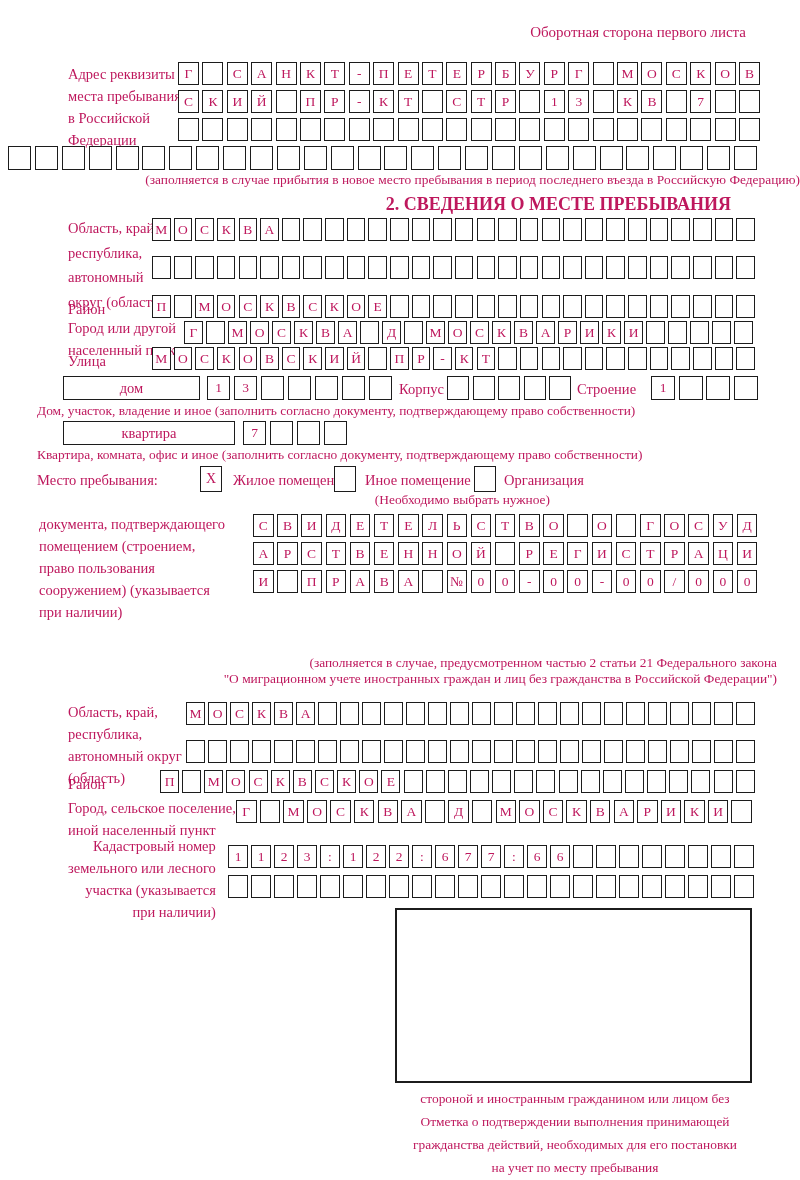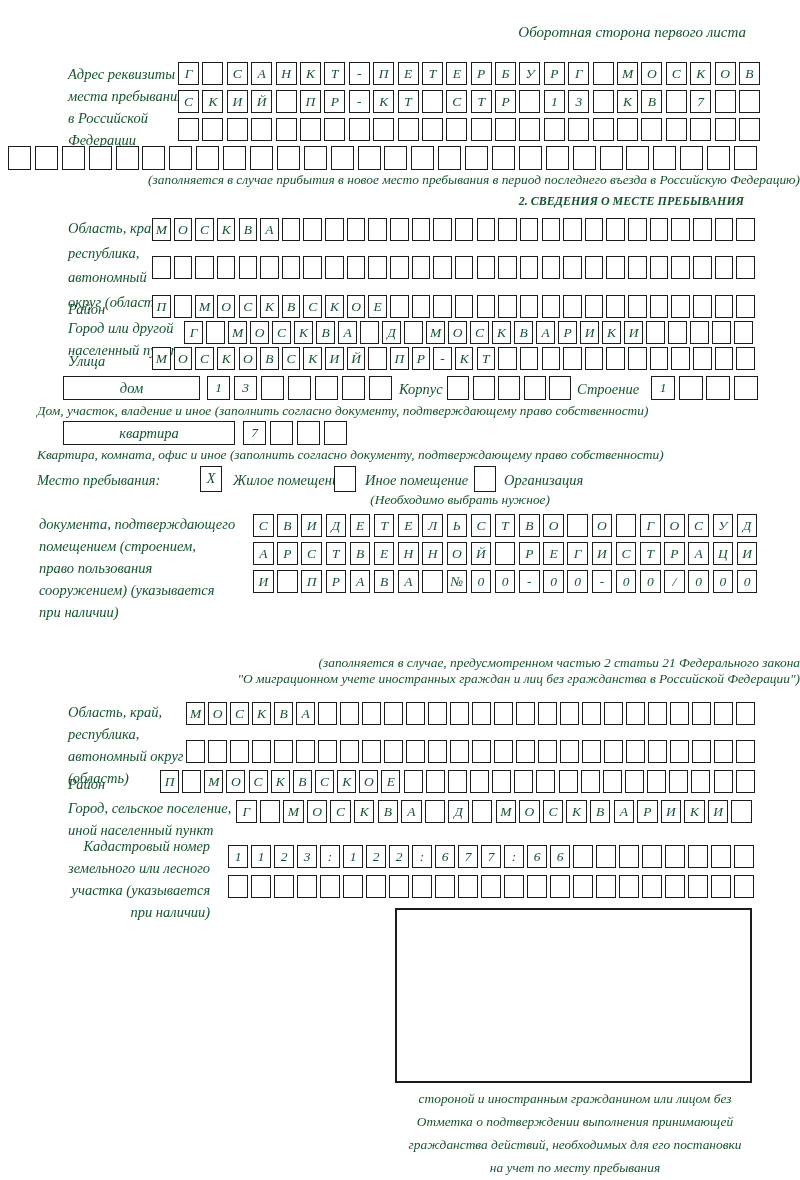--- a/index.html
+++ b/index.html
@@ -1,18 +1,18 @@
 <!DOCTYPE html>
 <html><head>
 <meta charset="utf-8">
 <style>
   html,body{margin:0;padding:0;background:#fff;}
   .page{
     position:relative;width:800px;height:1180px;background:#fff;
-    font-family:"Liberation Serif","DejaVu Serif",serif;color:#14532d;overflow:hidden;font-style:italic;
+    font-family:"Liberation Serif","DejaVu Serif",serif;color:#be185d;overflow:hidden;
   }
   .abs{position:absolute;}
   .line{white-space:nowrap;}
   .lbl{font-size:14.5px;line-height:22px;}
   .note{font-size:13.4px;white-space:nowrap;}
   .center{text-align:right;}
   .bold{font-weight:bold;}
   .row{position:absolute;display:flex;}
   .cell{
     box-sizing:border-box;border:1.6px solid #1c1c1c;height:23px;
@@ -160,21 +160,21 @@
       <span class="cell"></span>
       <span class="cell"></span>
       <span class="cell"></span>
       <span class="cell"></span>
       <span class="cell"></span>
       <span class="cell"></span>
     </div>
 
   <div class="abs note center" style="top:172px;left:0;width:800px;">(заполняется в случае прибытия в новое место пребывания в период последнего въезда в Российскую Федерацию)</div>
 
-  <div class="abs center bold" style="top:194px;left:16px;width:728px;font-size:12px;">2. СВЕДЕНИЯ О МЕСТЕ ПРЕБЫВАНИЯ</div>
+  <div class="abs center bold" style="top:194px;left:3px;width:728px;font-size:18px;">2. СВЕДЕНИЯ О МЕСТЕ ПРЕБЫВАНИЯ</div>
 
   <div class="abs lbl" style="top:216px;left:68px;line-height:24.5px;">
       <div class="line">Область, край,</div>
       <div class="line">республика,</div>
       <div class="line">автономный</div>
       <div class="line">округ (область)</div>
     </div>
   <div class="row cb" style="top:218px;left:152px;">
       <span class="cell">М</span>
       <span class="cell">О</span>
@@ -450,21 +450,21 @@
       <span class="cell">0</span>
       <span class="cell">-</span>
       <span class="cell">0</span>
       <span class="cell">0</span>
       <span class="cell">/</span>
       <span class="cell">0</span>
       <span class="cell">0</span>
       <span class="cell">0</span>
     </div>
 
-  <div class="abs note center" style="top:655px;left:0;width:777px;margin-left:23px;">
+  <div class="abs note center" style="top:655px;left:0;width:777px;">
       <div class="line">(заполняется в случае, предусмотренном частью 2 статьи 21 Федерального закона</div>
       <div class="line">"О миграционном учете иностранных граждан и лиц без гражданства в Российской Федерации")</div>
     </div>
 
   <div class="abs lbl" style="top:701px;left:68px;line-height:22px;">
       <div class="line">Область, край,</div>
       <div class="line">республика,</div>
       <div class="line">автономный округ</div>
       <div class="line">(область)</div>
     </div>

